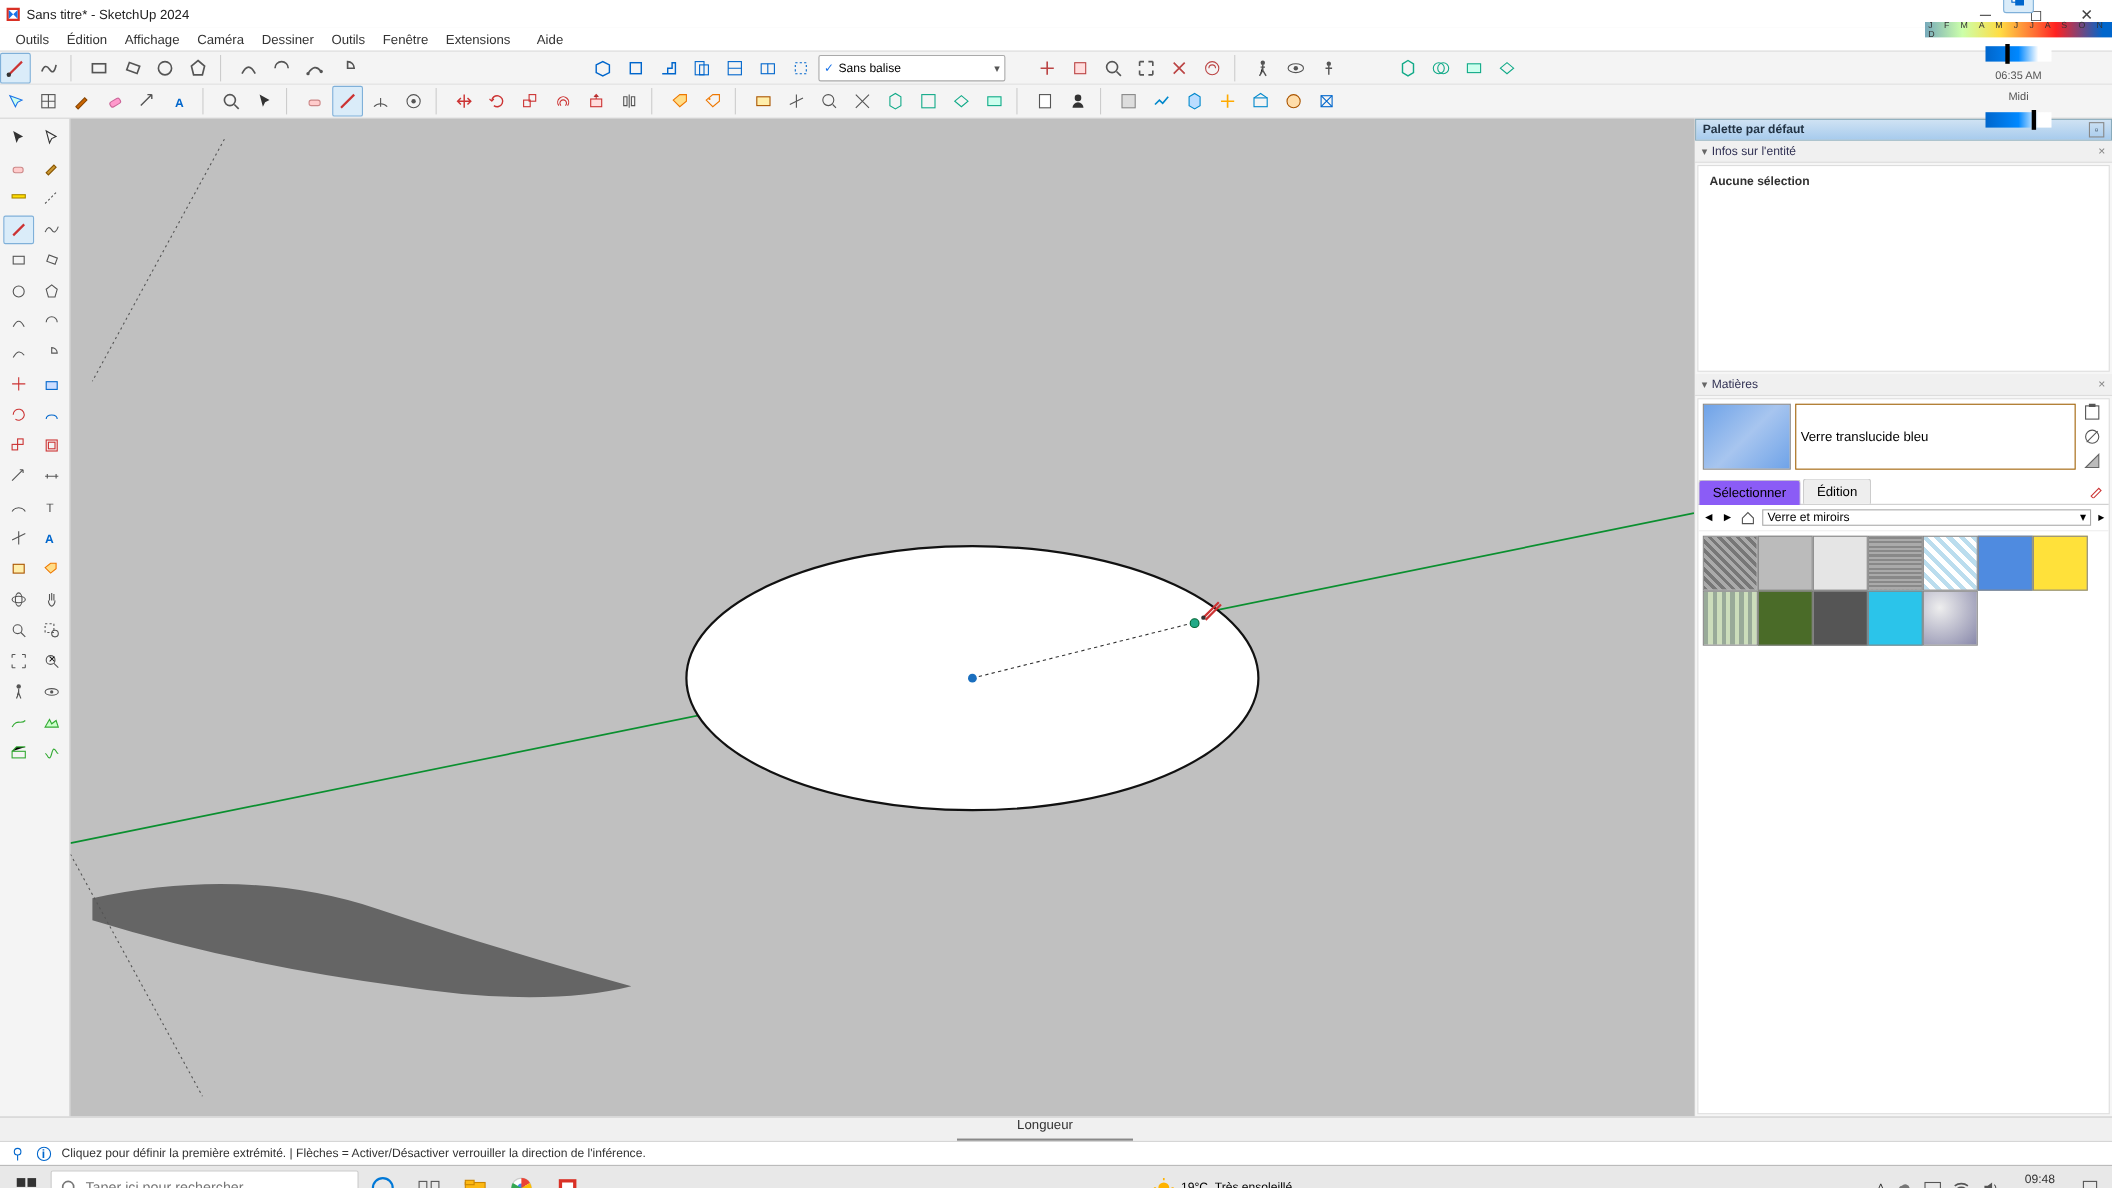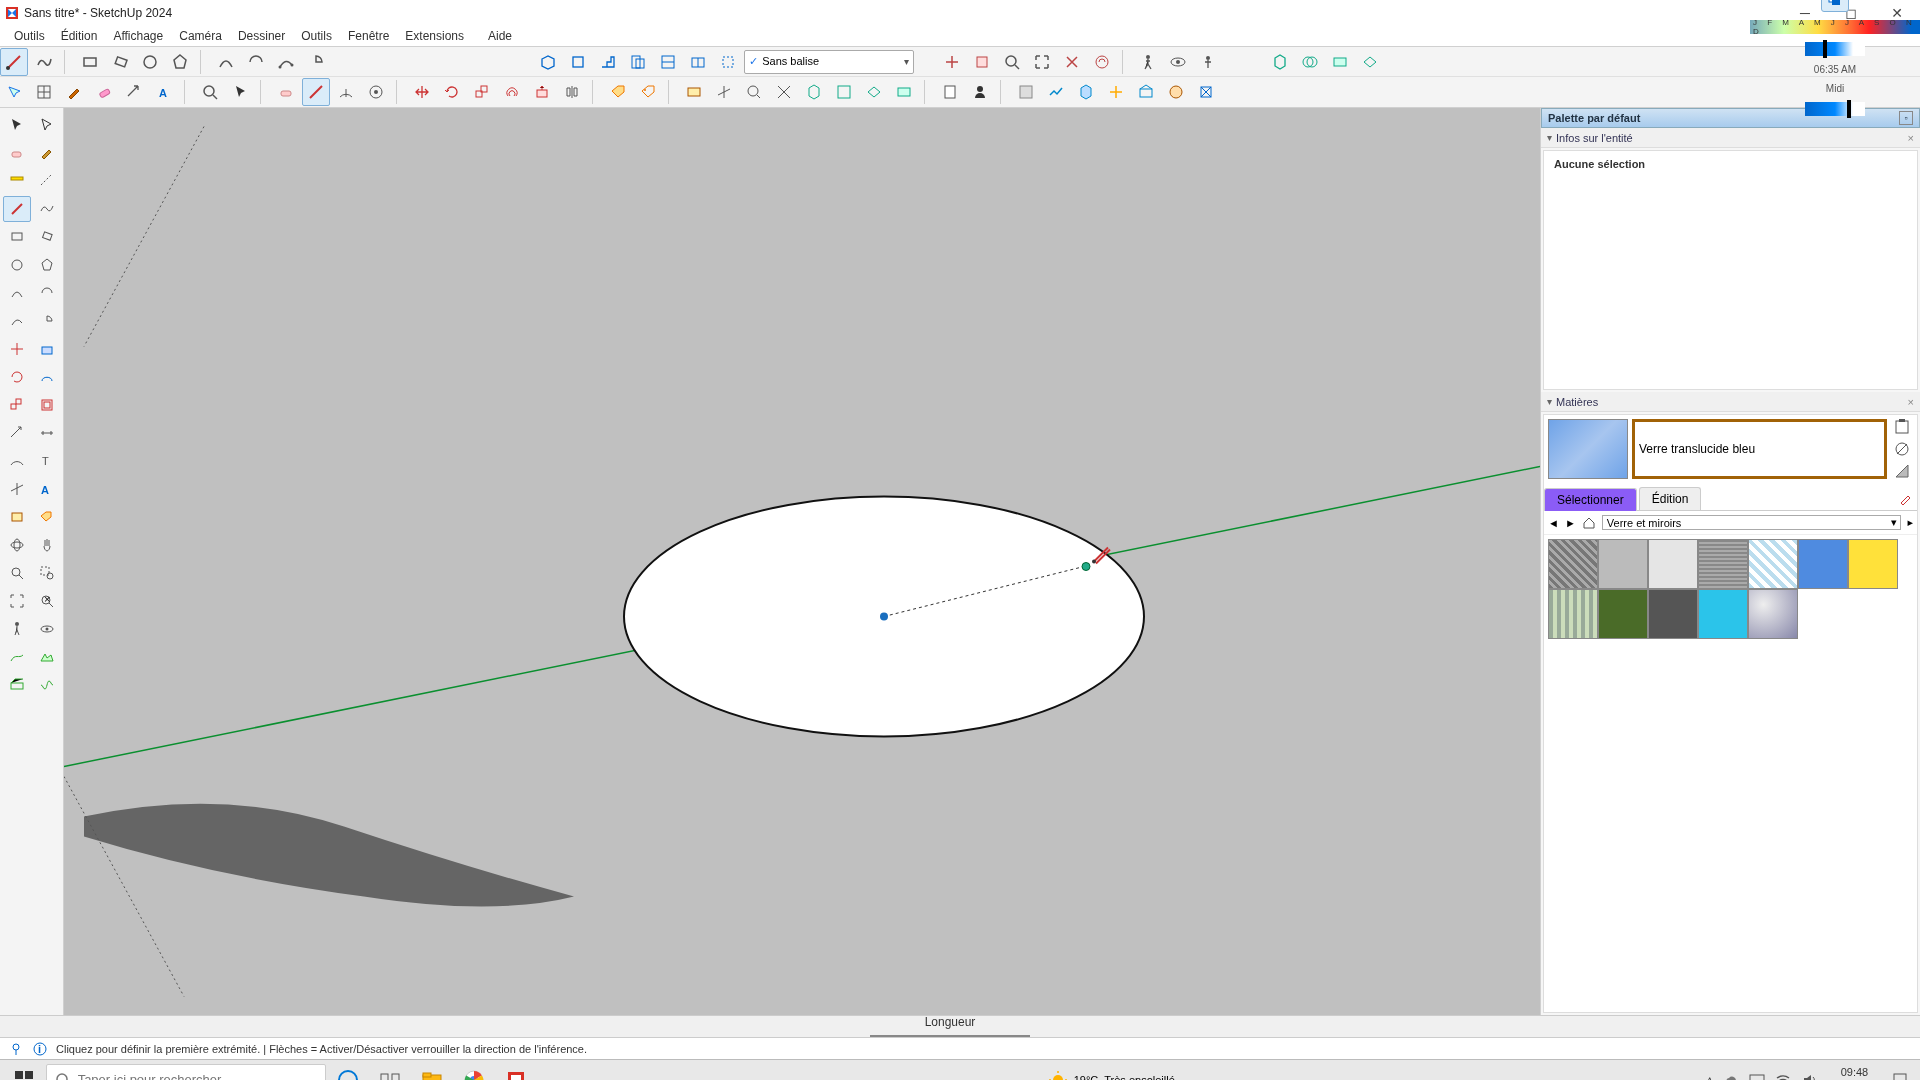--- a/index.html
+++ b/index.html
@@ -47,25 +47,25 @@
 .lt-btn.active { border-color: #7fb0d9; background: #daecf9; }
 
 .canvas { flex: 1; background: #c0c0c0; position: relative; overflow: hidden; }
 
 .right-panel { width: 380px; background: #f6f6f6; border-left: 1px solid #d0d0d0; display: flex; flex-direction: column; }
 .panel-header { background: linear-gradient(#cfe2f3, #a7cbed); height: 20px; display:flex; align-items:center; padding: 0 6px; font-size:11px; font-weight:bold; color:#234; border:1px solid #8ab; }
 .panel-header .pin { margin-left:auto; width:14px;height:14px; border:1px solid #888; font-size:9px; display:flex;align-items:center;justify-content:center;}
 .sub-header { background:#f0f0f0; height:20px; display:flex; align-items:center; padding:0 6px; font-size:11px; color:#335; border-bottom:1px solid #ddd; }
 .sub-header .chev { margin-right:4px; font-size:10px; color:#666; }
 .sub-header .close { margin-left:auto; color:#888; }
-.entity-body { height: 240px; padding: 6px 10px; font-size:12px; font-weight:bold; color:#333; background:#fff; border:1px solid #ddd; margin:2px;}
+.entity-body { height: 188px; padding: 6px 10px; font-size:12px; font-weight:bold; color:#333; background:#fff; border:1px solid #ddd; margin:2px;}
 .mat-body { flex:1; background:#fff; border:1px solid #ddd; margin:2px; display:flex; flex-direction:column; }
 .mat-row1 { display:flex; padding:4px; gap:4px; }
 .swatch-large { width: 80px; height: 60px; background: linear-gradient(135deg, #6fa3e8 0%, #a7c5ef 50%, #6fa3e8 100%); border:1px solid #888; }
-.mat-name { flex:1; height:22px; border:3px solid #a16207; padding:16px 4px; font-size:12px; }
+.mat-name { flex:1; height:22px; border:1px solid #a16207; padding:16px 4px; font-size:12px; }
 .mat-side { display:flex; flex-direction:column; gap:6px; align-items:center; width:22px;}
 .tab-row { display:flex; border-bottom:1px solid #ccc; margin-top:4px;}
 .tab { padding:4px 12px; background:#eee; border:1px solid #ccc; border-bottom:none; margin-right:2px; font-size:12px; border-radius:3px 3px 0 0;}
 .tab.active { background:#8b5cf6; position:relative; top:1px; }
 .tab-row .edit-icon { margin-left:auto; padding:4px; }
 .nav-row { display:flex; align-items:center; gap:6px; padding:4px; border-bottom:1px solid #eee;}
 .cat-select { flex:1; height:15px; border:1px solid #aaa; padding:2px 4px; display:flex; align-items:center; justify-content:space-between;}
 .swatch-grid { display:flex; flex-wrap:wrap; padding:4px; gap:0; align-content:flex-start;}
 .swatch { width:50px; height:50px; border:1px solid #888; }
 .s1{background:repeating-linear-gradient(45deg,#777 0 3px,#aaa 3px 6px);} 

